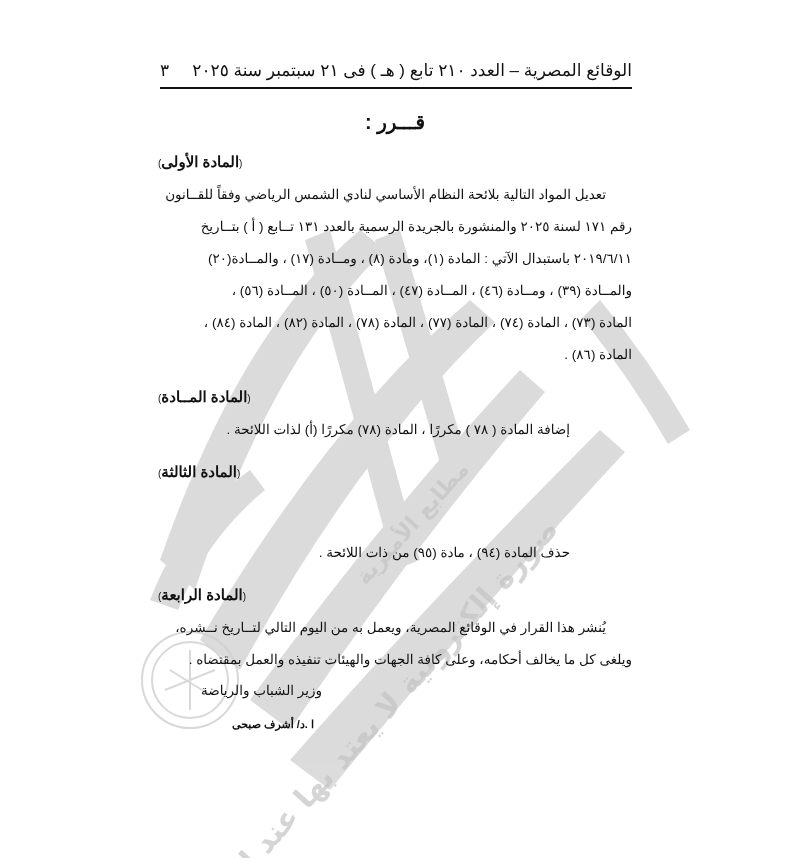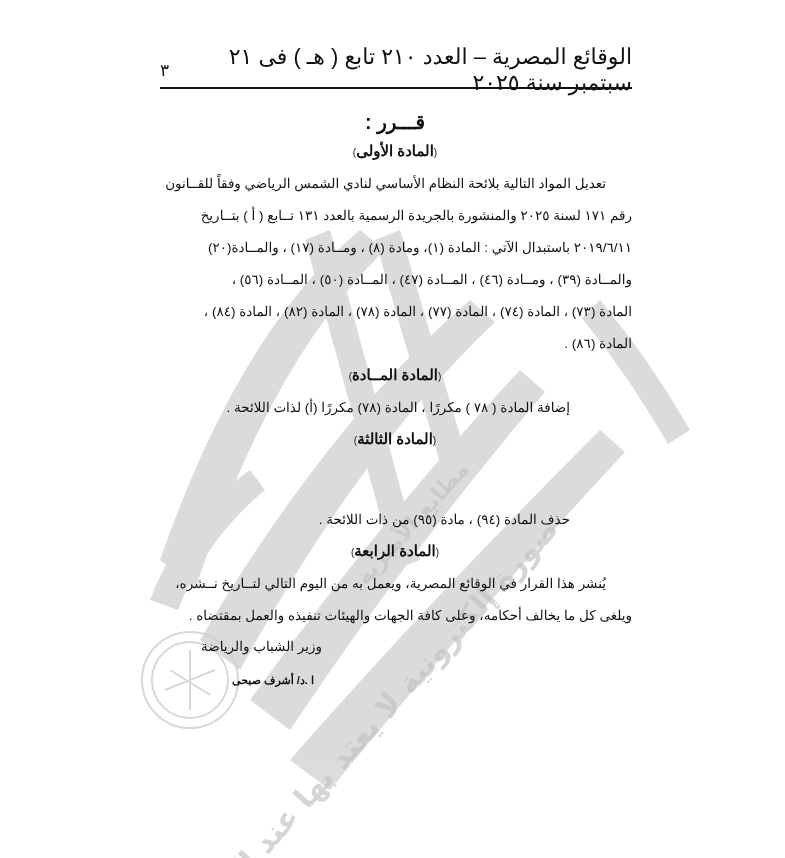--- a/index.html
+++ b/index.html
@@ -2,28 +2,28 @@
 <html><head>
 <meta charset="utf-8">
 <style>
   html, body { margin: 0; padding: 0; background: #ffffff; }
   body { width: 785px; height: 858px; position: relative; overflow: hidden;
          font-family: "DejaVu Sans", "Liberation Sans", sans-serif; color: #111; }
   .page { position: absolute; left: 0; top: 0; width: 785px; height: 858px; }
   .watermark { position: absolute; left: 0; top: 0; width: 785px; height: 858px; pointer-events: none; z-index: 0; }
   .header { position: absolute; left: 160px; top: 55px; width: 472px; height: 30px; direction: rtl;
             display: flex; justify-content: space-between; align-items: center; z-index: 2; }
-  .header-title { font-family: "Liberation Sans", sans-serif; font-size: 22px; }
+  .header-title { font-family: "Liberation Sans", sans-serif; font-size: 17px; }
   .header-page { font-family: "Liberation Sans", sans-serif; font-size: 17px; margin-left: 0; }
   .header-rule { position: absolute; left: 160px; top: 87px; width: 472px; height: 0; border-top: 2px solid #111; z-index: 2; }
   .body { position: absolute; left: 158px; top: 108px; width: 474px; direction: rtl; z-index: 2;
           font-family: "Liberation Sans", sans-serif; font-size: 13.5px; line-height: 32px; }
   .center { text-align: center; }
   .decree { font-weight: bold; font-size: 20px; line-height: 28px; margin-top: 0; }
-  .article-title { font-weight: bold; font-size: 15px; text-align: center; line-height: 30px; }
+  .article-title { font-weight: bold; font-size: 15px; text-align: left; line-height: 30px; margin-top: 11px; }
   .article-title .paren { font-size: 10px; font-weight: normal; }
   .para { text-align: justify; text-align-last: right; }
   .indent { text-indent: 26px; }
   .line { white-space: nowrap; overflow: hidden; }
   .a2-text { padding-right: 62px; }
   .a3-text { padding-right: 62px; margin-top: 48px; }
   .minister { padding-right: 310px; line-height: 30px; }
   .signature { padding-right: 318px; font-weight: bold; font-size: 11px; line-height: 36px; }
 </style>
 </head>

